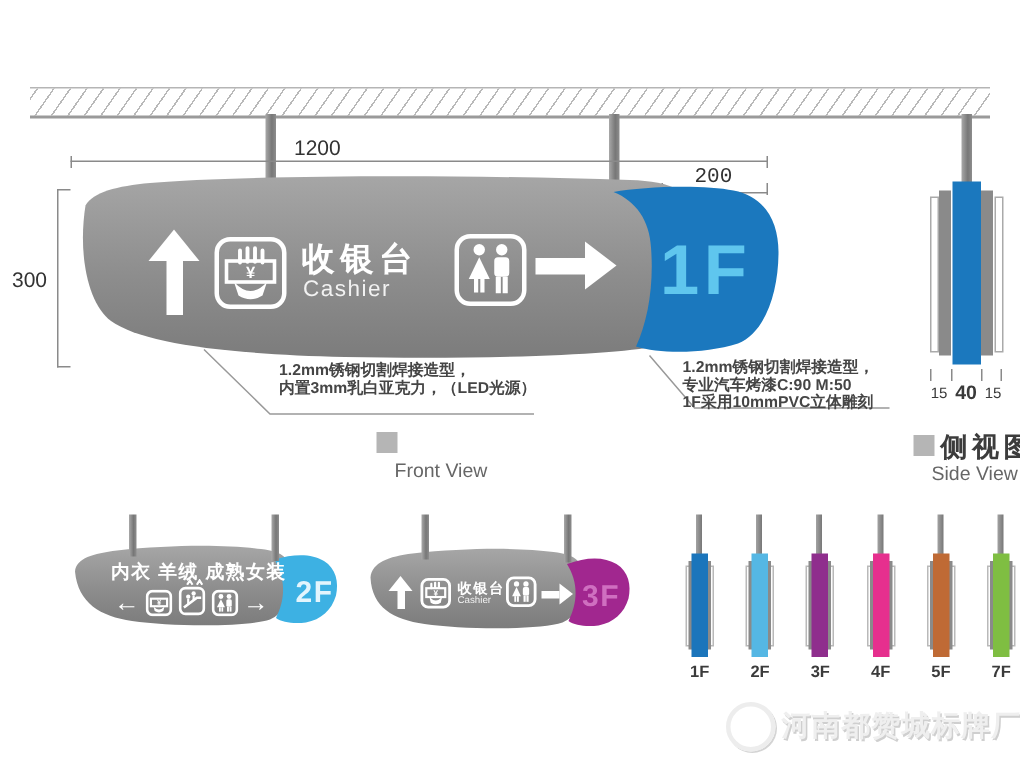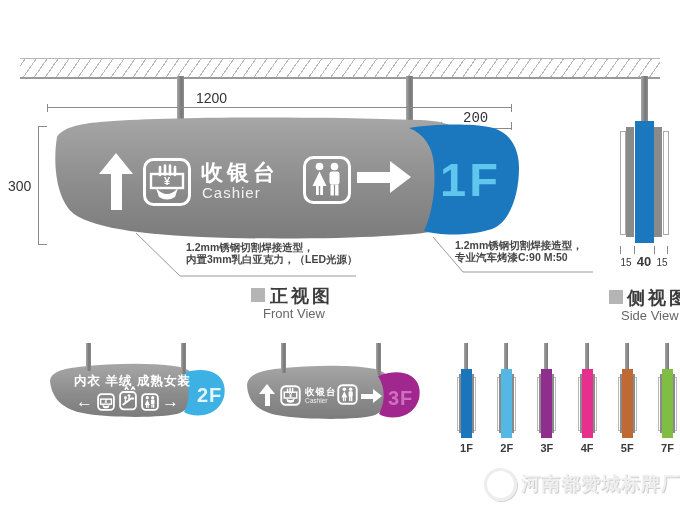--- a/index.html
+++ b/index.html
@@ -165,24 +165,24 @@
 
   <div class="abs floor-big" style="left: 440px; top: 152px; color: rgb(95, 198, 238);">1F</div>
 
   <div class="abs anno" style="left:186px;top:242px;">
     <div>1.2mm锈钢切割焊接造型，</div>
     <div>内置3mm乳白亚克力，（LED光源）</div>
   </div>
   <div class="abs anno" style="left:455px;top:240px;">
     <div>1.2mm锈钢切割焊接造型，</div>
     <div>专业汽车烤漆C:90 M:50</div>
+    <div>1F采用10mmPVC立体雕刻</div>
   </div>
 
   <div class="abs view-square" style="left:251px;top:288px;"></div>
-  <div class="abs view-zh" style="left:270px;top:284px;">正视图</div>
   <div class="abs view-en" style="left:263px;top:306px;">Front View</div>
 
   <div class="abs plate" style="left:620px;top:131px;width:4px;height:102px;"></div>
   <div class="abs plate" style="left:663px;top:131px;width:4px;height:102px;"></div>
   <div class="abs graybar" style="left:626px;top:127px;width:8px;height:110px;"></div>
   <div class="abs graybar" style="left:654px;top:127px;width:8px;height:110px;"></div>
   <div class="abs" style="left: 635px; top: 121px; width: 19px; height: 122px; background-color: rgb(27, 120, 190);"></div>
 
   <div class="abs tick-v" style="left:620px;top:246px;"></div>
   <div class="abs tick-v" style="left:634px;top:246px;"></div>

